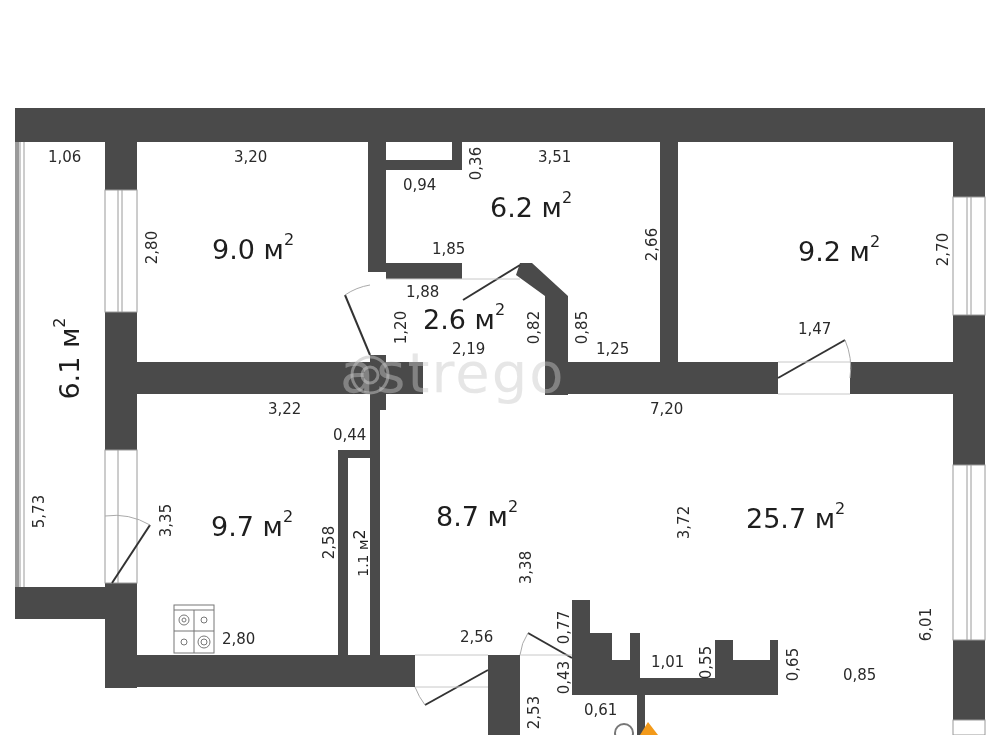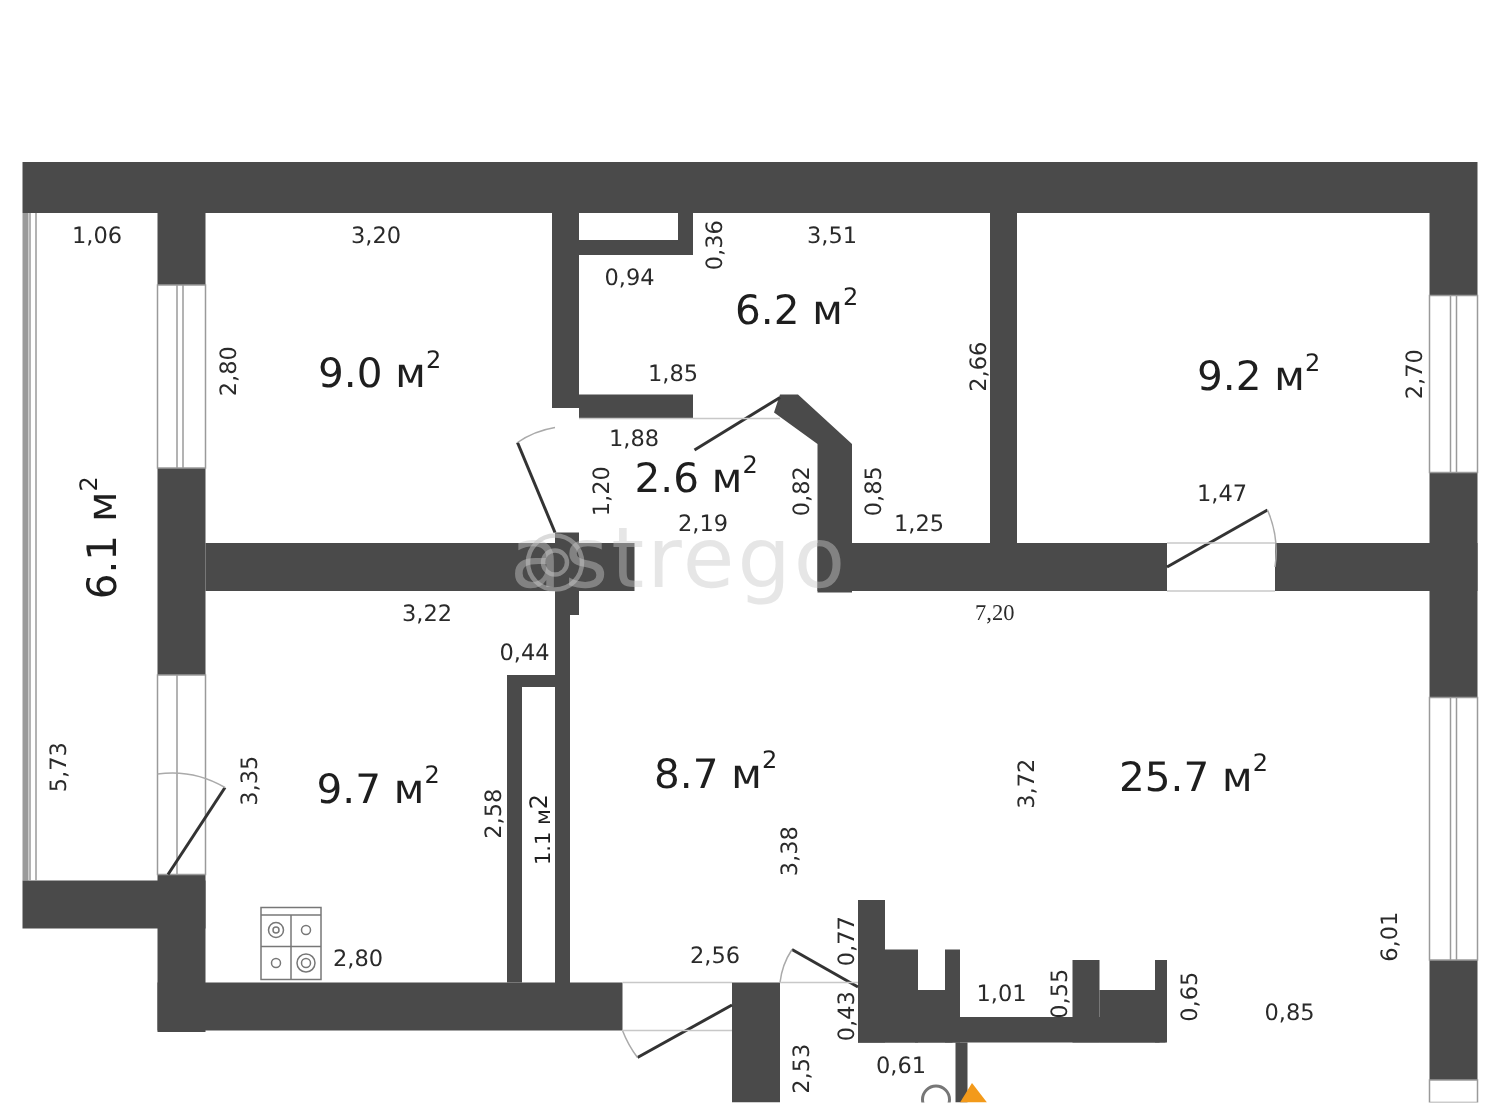--- a/index.html
+++ b/index.html
@@ -158,21 +158,21 @@
 <div class="lbl rv" style="left:385px;top:320px;">1,20</div>
 <div class="lbl" style="left:452px;top:342px;text-align:center;">2,19</div>
 <div class="lbl rv" style="left:518px;top:320px;">0,82</div>
 <div class="lbl rv" style="left:927px;top:242px;">2,70</div>
 <div class="lbl" style="left:798px;top:322px;">1,47</div>
 <div class="lbl" style="left:240px;top:402px;margin-left:28px;">3,22</div>
 <div class="lbl rv" style="left:150px;top:513px;">3,35</div>
 <div class="lbl" style="left:222px;top:632px;">2,80</div>
 <div class="lbl" style="left:333px;top:428px;">0,44</div>
 <div class="lbl rv" style="left:313px;top:535px;">2,58</div>
-<div class="lbl" style="left:650px;top:402px;font-family:Liberation Serif, serif;">7,20</div>
+<div class="lbl" style="left:650px;top:402px;">7,20</div>
 <div class="lbl rv" style="left:510px;top:560px;">3,38</div>
 <div class="lbl rv" style="left:668px;top:515px;">3,72</div>
 <div class="lbl" style="left:460px;top:630px;">2,56</div>
 <div class="lbl rv" style="left:518px;top:705px;">2,53</div>
 <div class="lbl rv" style="left:548px;top:620px;">0,77</div>
 <div class="lbl rv" style="left:548px;top:670px;">0,43</div>
 <div class="lbl" style="left:584px;top:703px;">0,61</div>
 <div class="lbl" style="left:651px;top:655px;">1,01</div>
 <div class="lbl rv" style="left:690px;top:655px;">0,55</div>
 <div class="lbl rv" style="left:777px;top:657px;">0,65</div>

